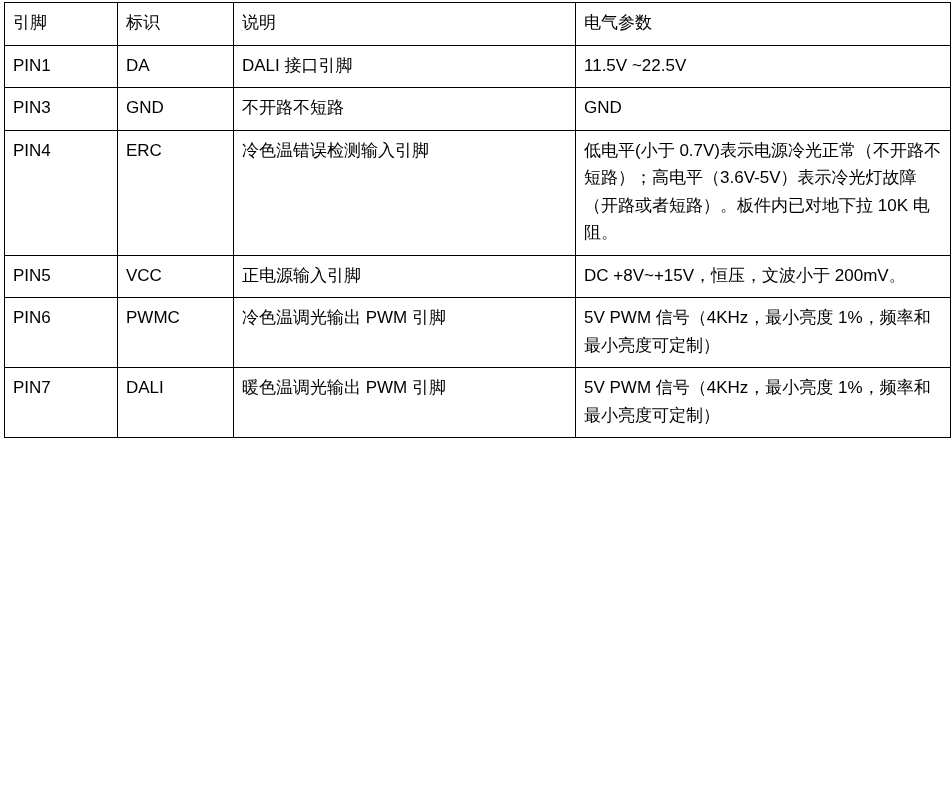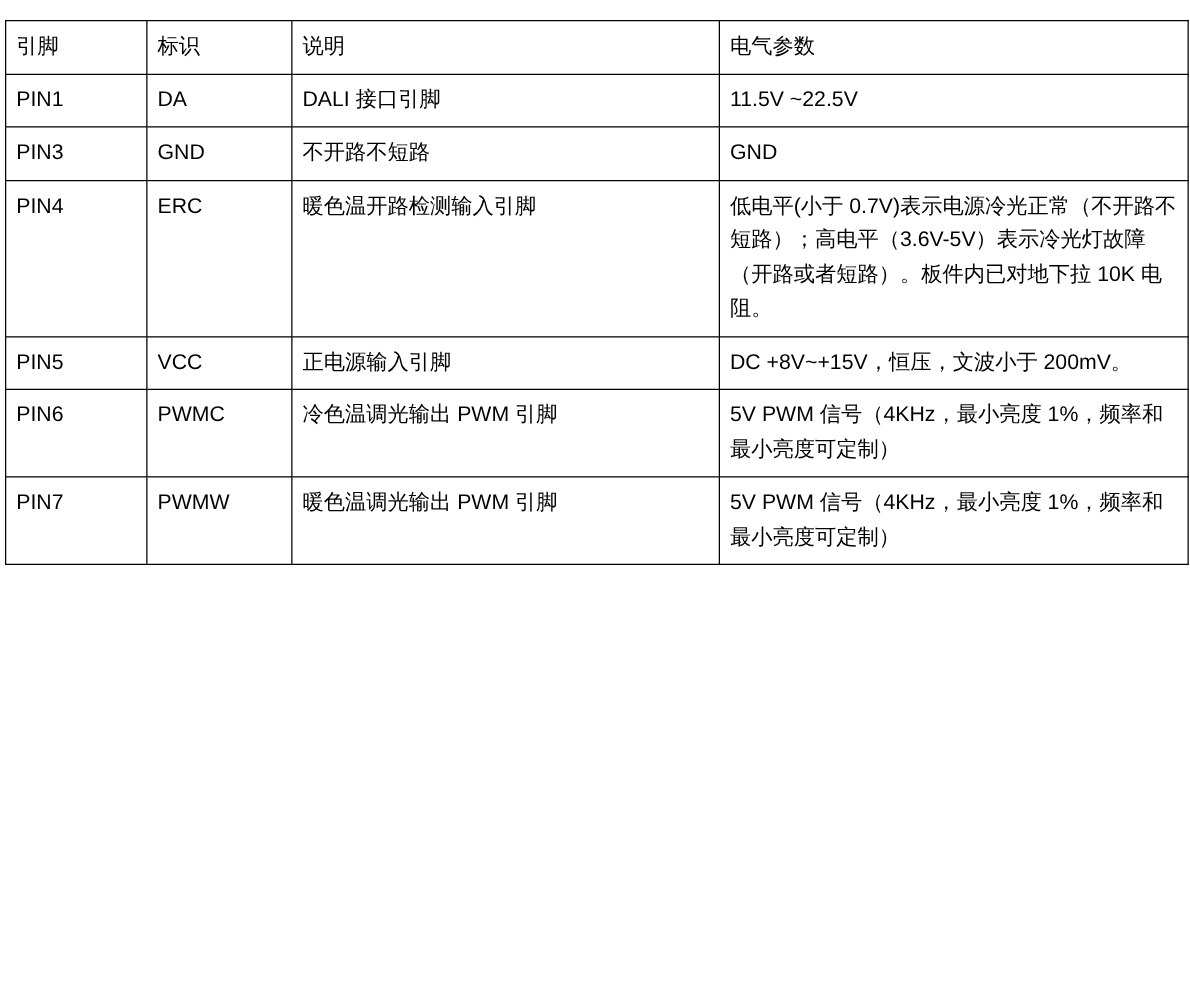--- a/index.html
+++ b/index.html
@@ -11,21 +11,21 @@
     width: 952px;
     height: 787px;
     font-family: "Liberation Sans", "DejaVu Sans", sans-serif;
     color: #000000;
     overflow: hidden;
   }
   .page {
     width: 952px;
     height: 659px;
     box-sizing: border-box;
-    padding: 16px 2px 0 2px;
+    padding: 2px 2px 0 2px;
   }
   table.pin-table {
     border-collapse: collapse;
     table-layout: fixed;
     width: 946px;
     margin-left: 2px;
   }
   table.pin-table td {
     border: 1px solid #000000;
     vertical-align: top;
@@ -69,36 +69,36 @@
       </tr>
       <tr>
         <td class="cell-pin">PIN3</td>
         <td class="cell-id">GND</td>
         <td class="cell-desc">不开路不短路</td>
         <td class="cell-elec">GND</td>
       </tr>
       <tr>
         <td class="cell-pin">PIN4</td>
         <td class="cell-id">ERC</td>
-        <td class="cell-desc">暖色温开路检测输入引脚</td>
+        <td class="cell-desc">冷色温错误检测输入引脚</td>
         <td class="cell-elec">低电平(小于 0.7V)表示电源冷光正常（不开路不短路）；高电平（3.6V-5V）表示冷光灯故障（开路或者短路）。板件内已对地下拉 10K 电阻。</td>
       </tr>
       <tr>
         <td class="cell-pin">PIN5</td>
         <td class="cell-id">VCC</td>
         <td class="cell-desc">正电源输入引脚</td>
         <td class="cell-elec">DC +8V~+15V，恒压，文波小于 200mV。</td>
       </tr>
       <tr>
         <td class="cell-pin">PIN6</td>
         <td class="cell-id">PWMC</td>
         <td class="cell-desc">冷色温调光输出 PWM 引脚</td>
         <td class="cell-elec">5V PWM 信号（4KHz，最小亮度 1%，频率和最小亮度可定制）</td>
       </tr>
       <tr>
         <td class="cell-pin">PIN7</td>
-        <td class="cell-id">PWMW</td>
+        <td class="cell-id">DALI</td>
         <td class="cell-desc">暖色温调光输出 PWM 引脚</td>
         <td class="cell-elec">5V PWM 信号（4KHz，最小亮度 1%，频率和最小亮度可定制）</td>
       </tr>
     </tbody>
   </table>
 </div>
 
 </body></html>

